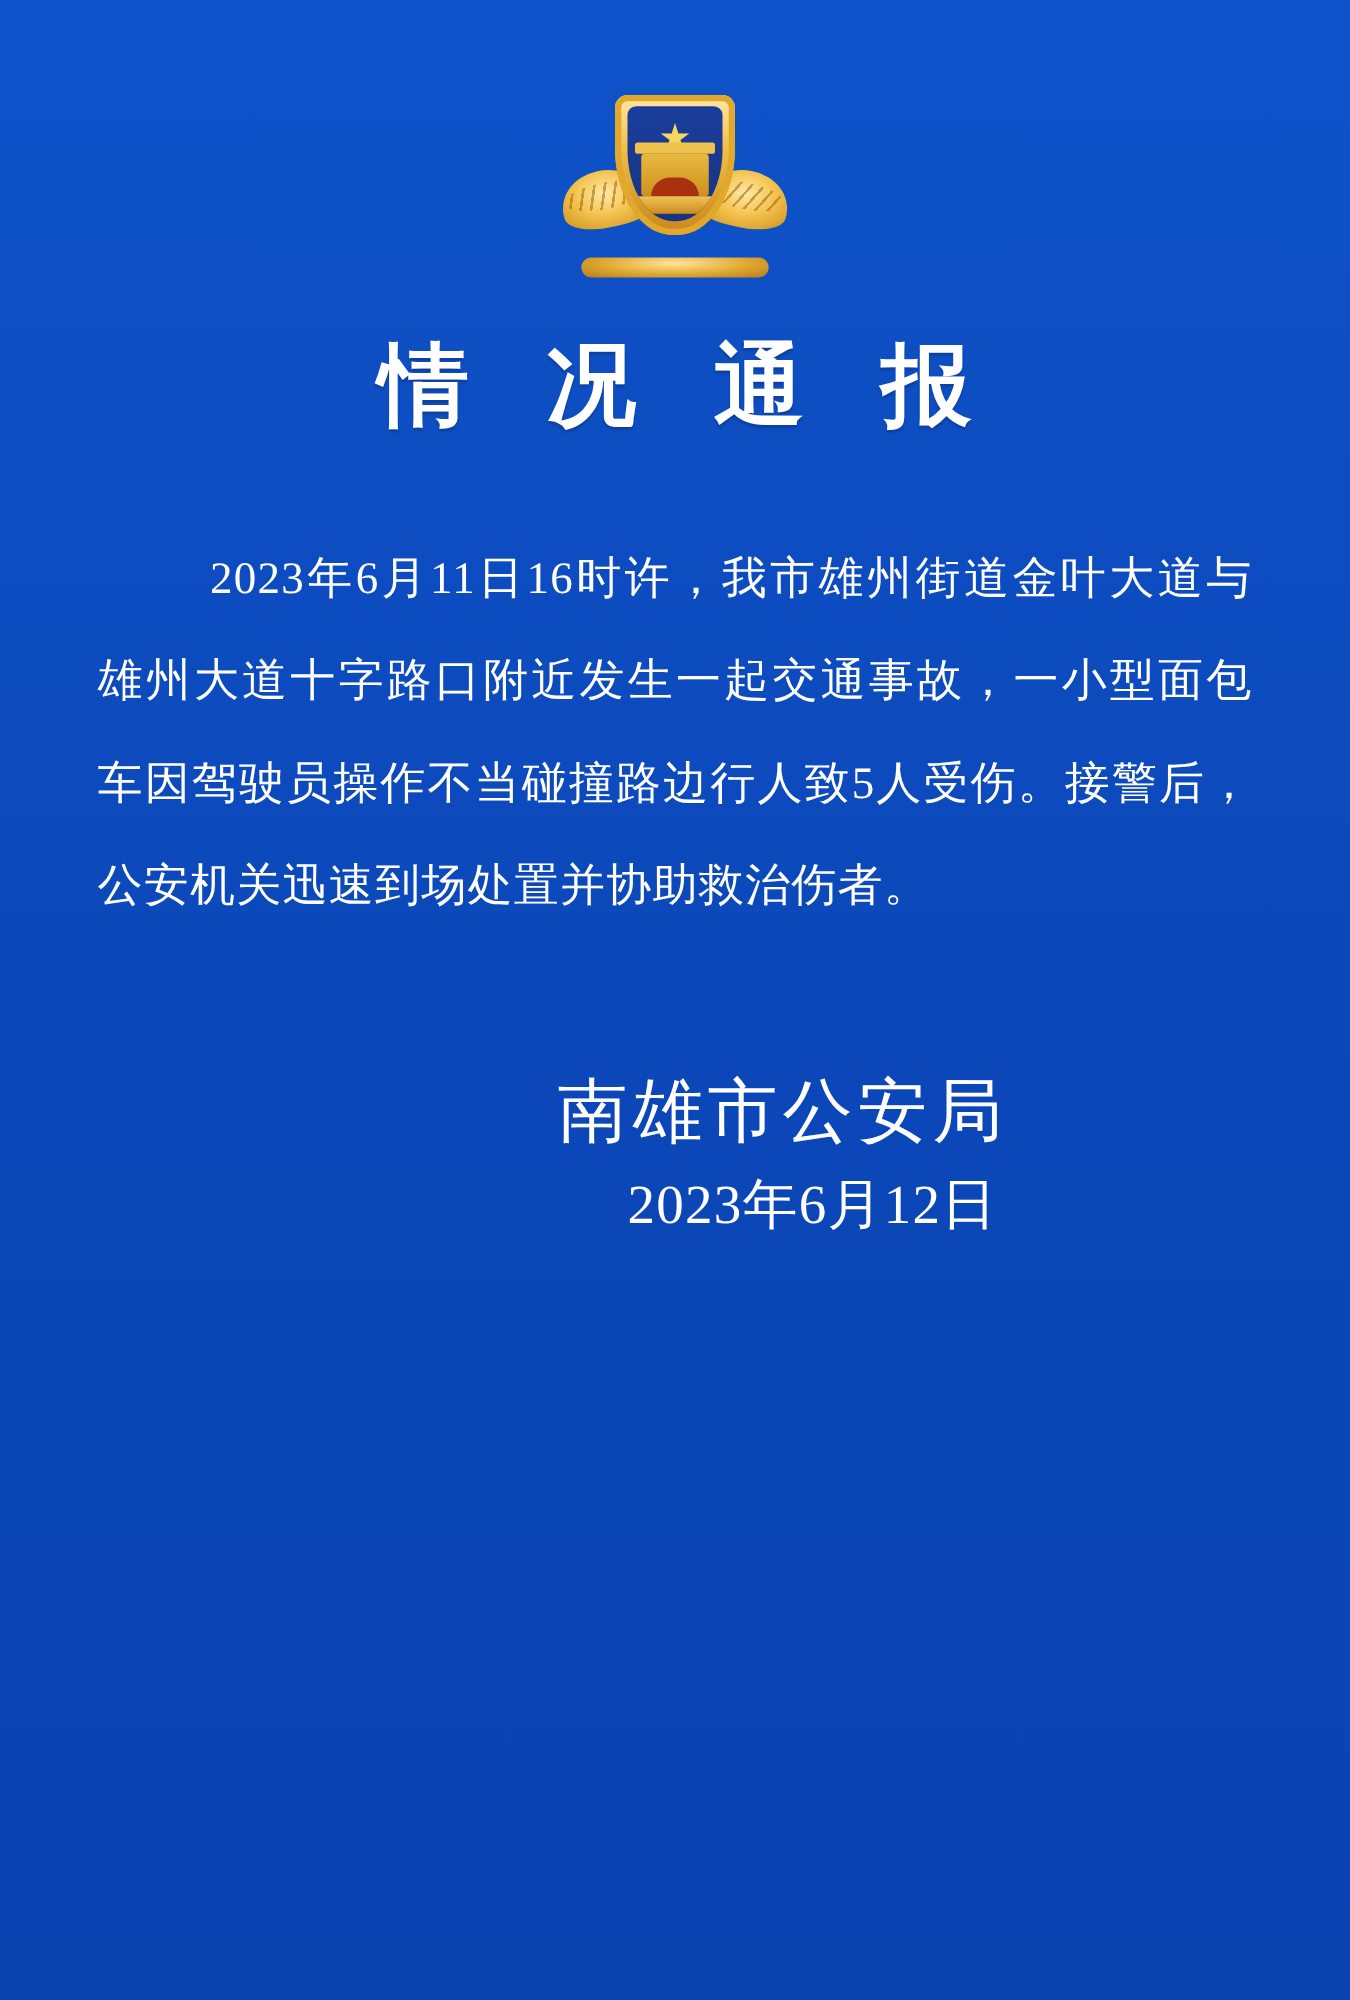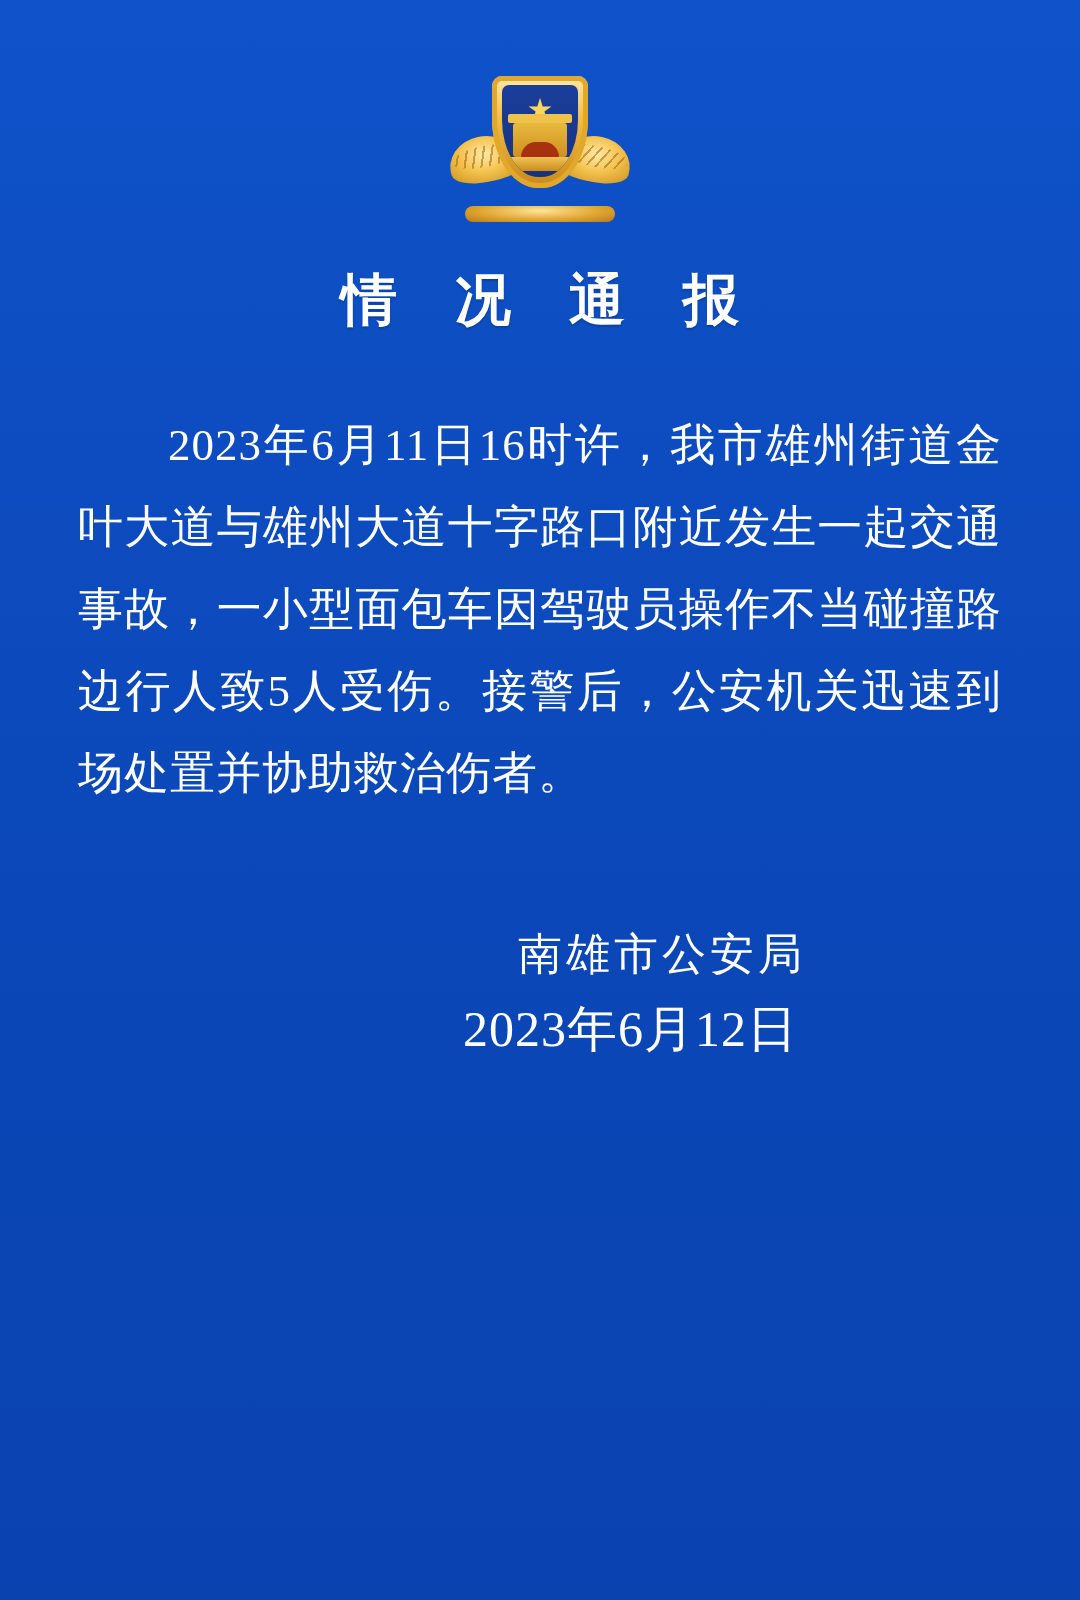--- a/index.html
+++ b/index.html
@@ -146,56 +146,56 @@
     width: 150px;
     height: 16px;
     background: radial-gradient(ellipse at 50% 30%, #ffe49b 0%, #e0a832 55%, #b8791a 100%);
     border-radius: 8px;
   }
 
   
   .title {
     margin-top: 48px;
     text-align: center;
-    font-size: 56px;
+    font-size: 72px;
     font-weight: bold;
     letter-spacing: 22px;
     text-indent: 22px;
     font-family: "Liberation Serif", "DejaVu Serif", serif;
     text-shadow: 0 2px 2px rgba(0,0,0,.18);
     line-height: 1.1;
   }
 
   
   .body-text {
     margin-top: 72px;
   }
   .para {
-    font-size: 45px;
+    font-size: 36px;
     line-height: 82px;
     text-indent: 90px;
     text-align: justify;
     text-justify: inter-ideograph;
     letter-spacing: 1px;
     margin: 0 0 6px 0;
   }
 
   
   .sign {
     margin-top: 104px;
     text-align: right;
     padding-right: 196px;
   }
   .sign-org {
-    font-size: 44px;
+    font-size: 56px;
     line-height: 74px;
     letter-spacing: 4px;
   }
   .sign-date {
-    font-size: 50px;
+    font-size: 44px;
     line-height: 74px;
     letter-spacing: 1px;
     padding-right: 8px;
   }
 </style>
 </head>
 <body>
 
 <div class="page">
 

